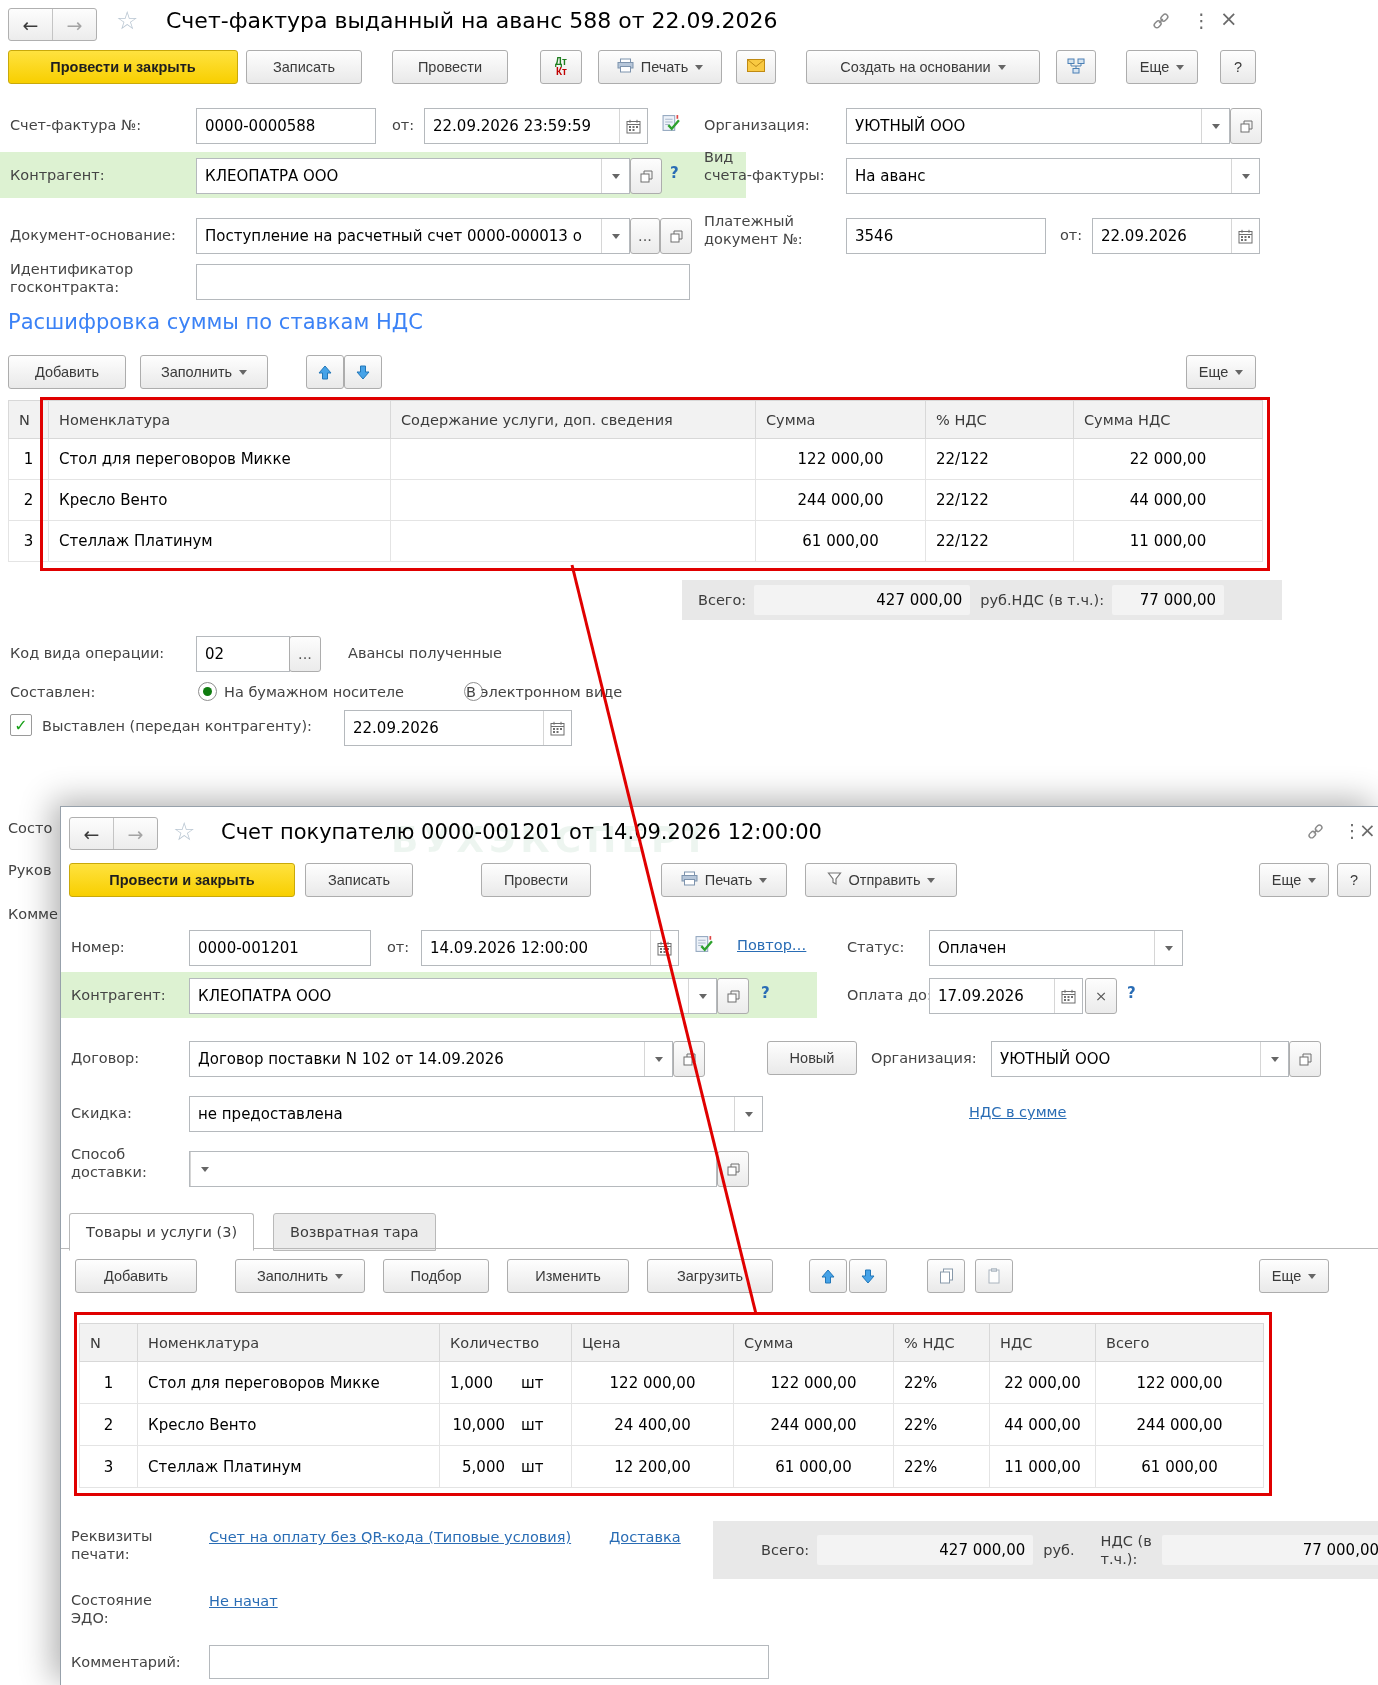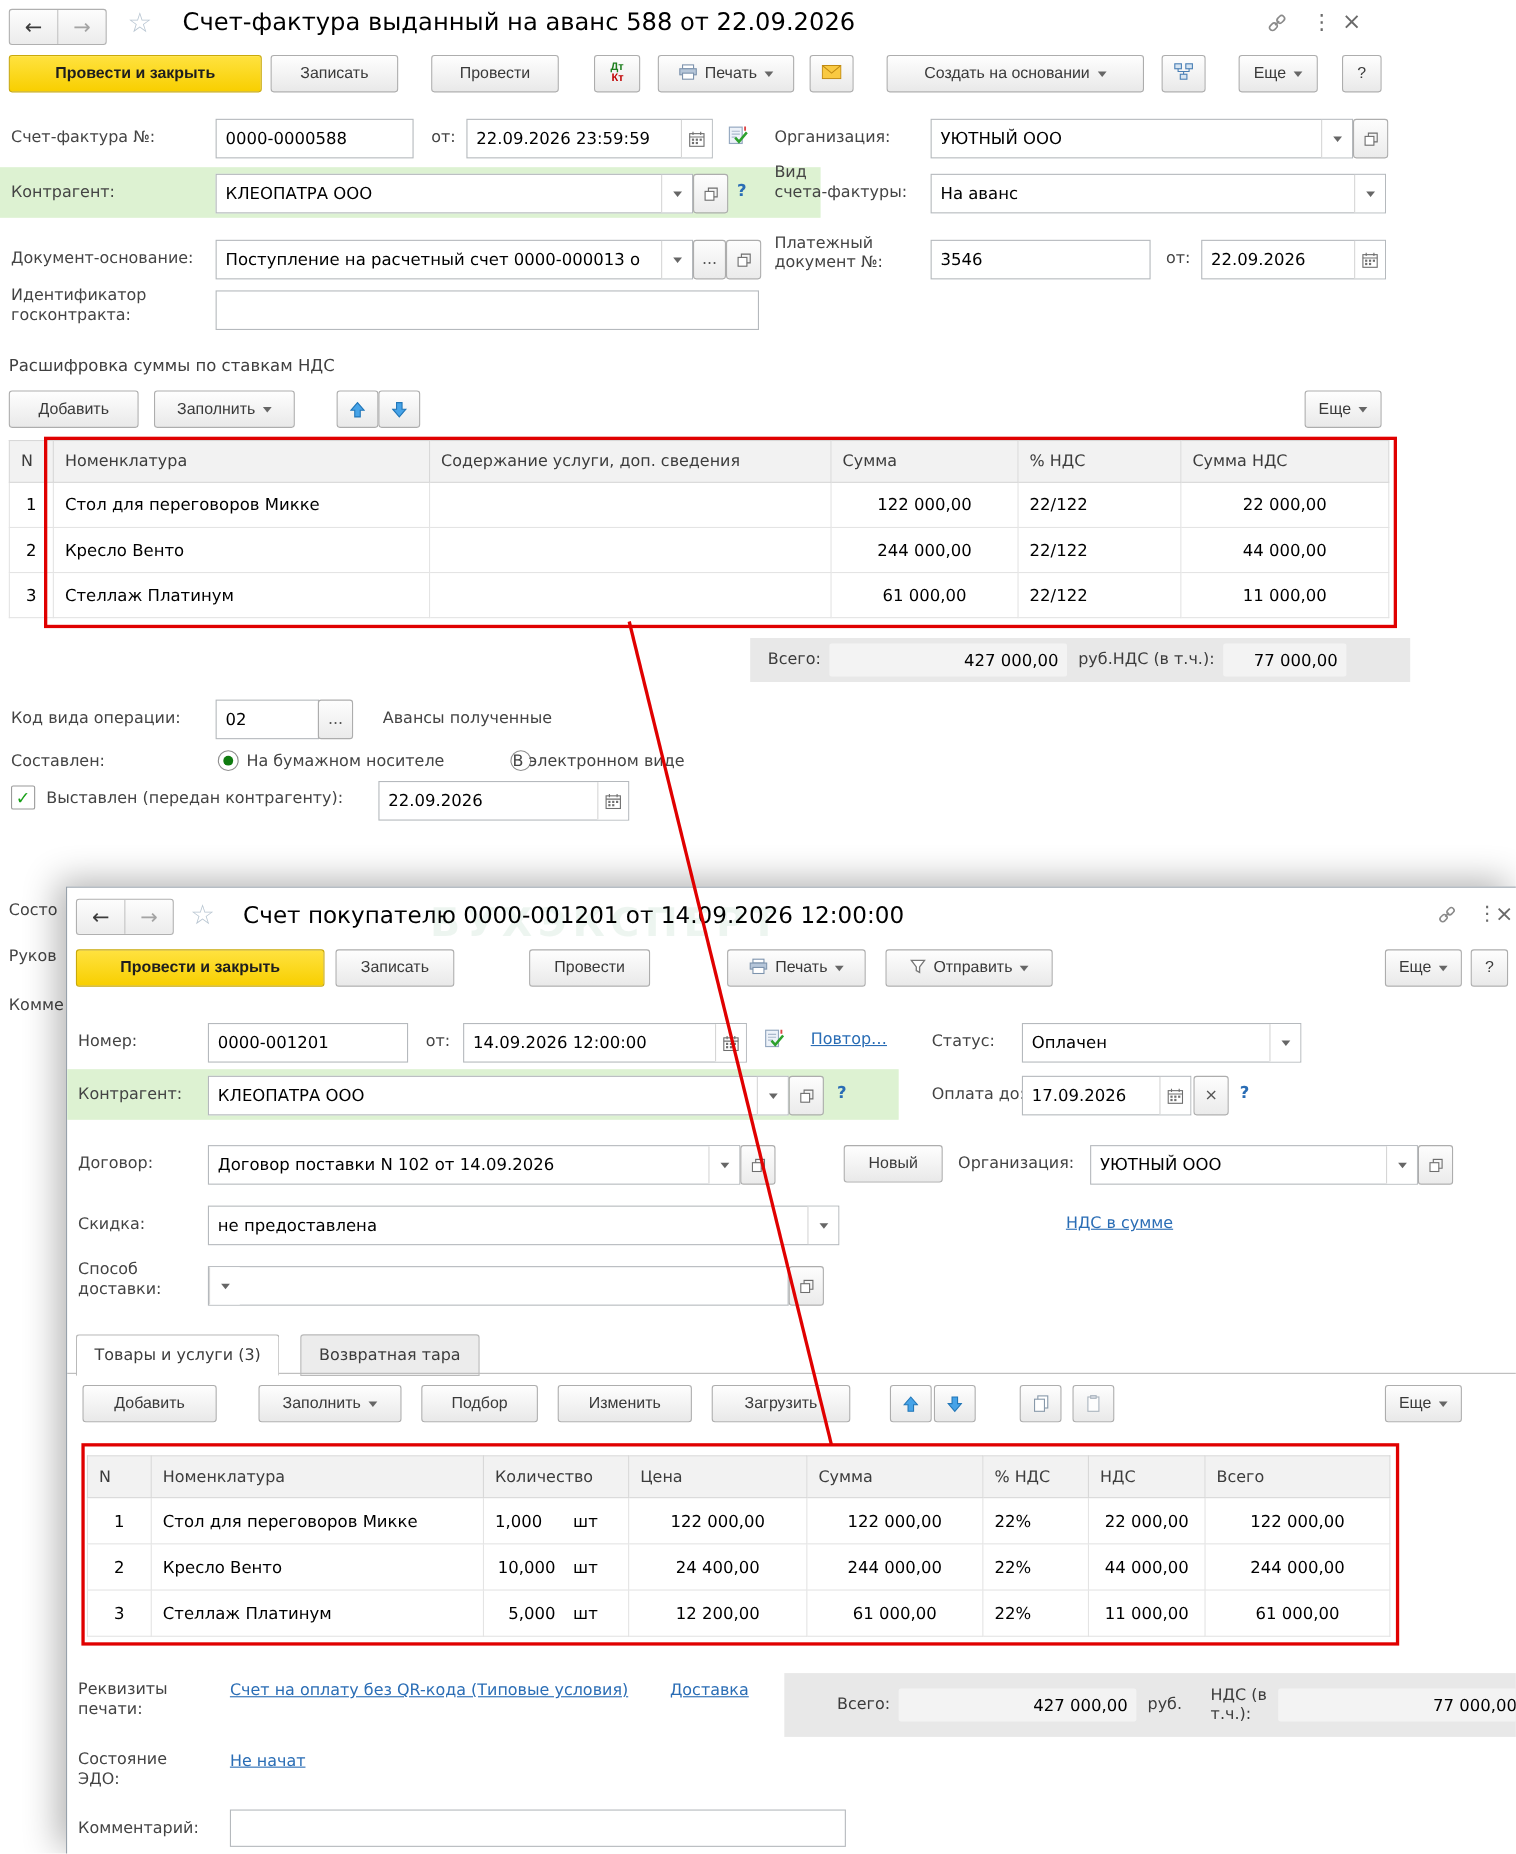--- a/index.html
+++ b/index.html
@@ -239,21 +239,21 @@
       </div>
   </div>
 
   
   <div class="lbl" style="left:10px;top:260px"><span>Идентификатор</span><br><span>госконтракта:</span></div>
   <div class="fld" style="left:196px;top:264px;width:492px">
       <div class="val"></div>
     </div>
 
   
-  <div class="lbl" style="left:8px;top:323px;font-size:15px;color:#404040">Расшифровка суммы по ставкам НДС</div>
+  <div class="lbl" style="left:8px;top:313px;font-size:21px;color:#3b82f6">Расшифровка суммы по ставкам НДС</div>
   <button class="btn" style="left:8px;top:355px;width:118px">
       <span>Добавить</span>
     </button>
   <button class="btn" style="left:140px;top:355px;width:128px">
       <span>Заполнить</span>
       <i class="cr"></i>
     </button>
   <button class="btn" style="left:306px;top:355px;width:38px">
       <svg width="14" height="15" viewBox="0 0 14 15">
         <path d="M7 1l6 7H9.5v6h-5V8H1z" fill="#46a3e8" stroke="#2277b8"></path>

